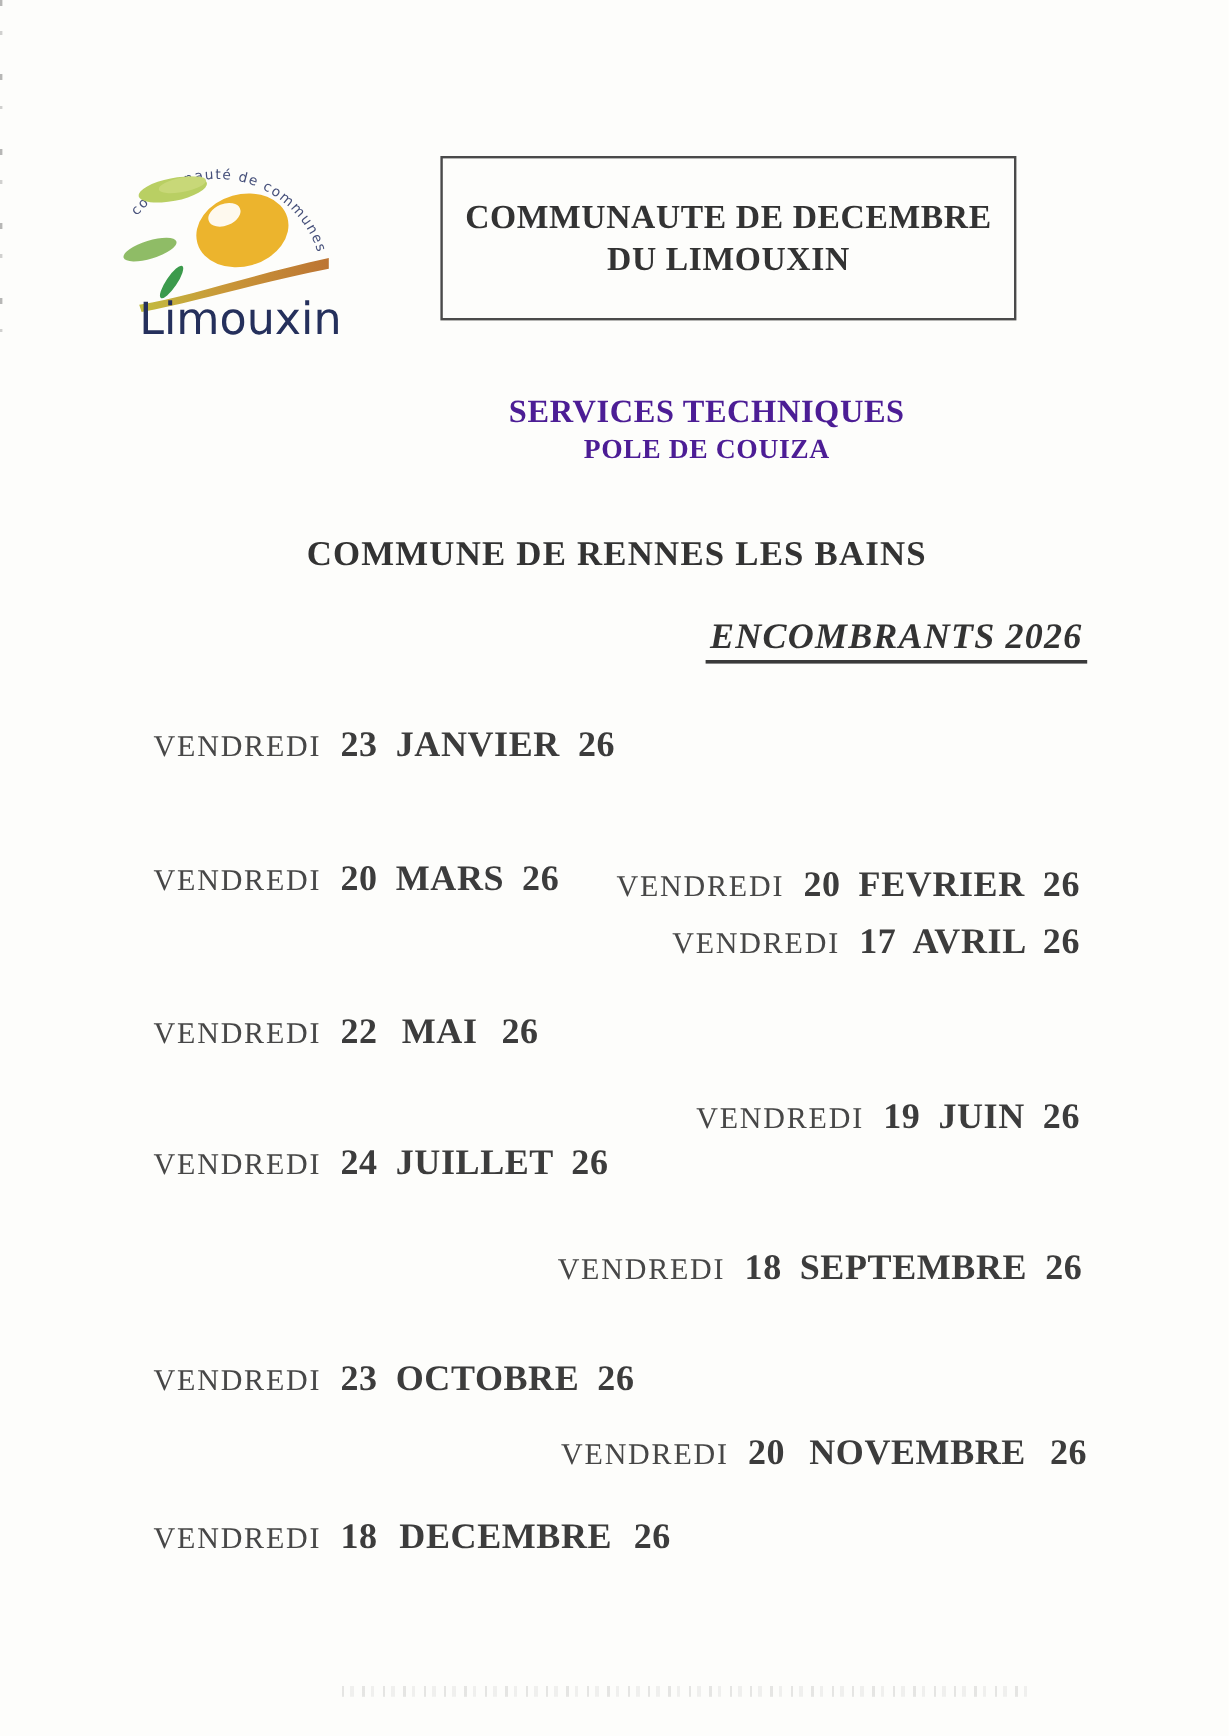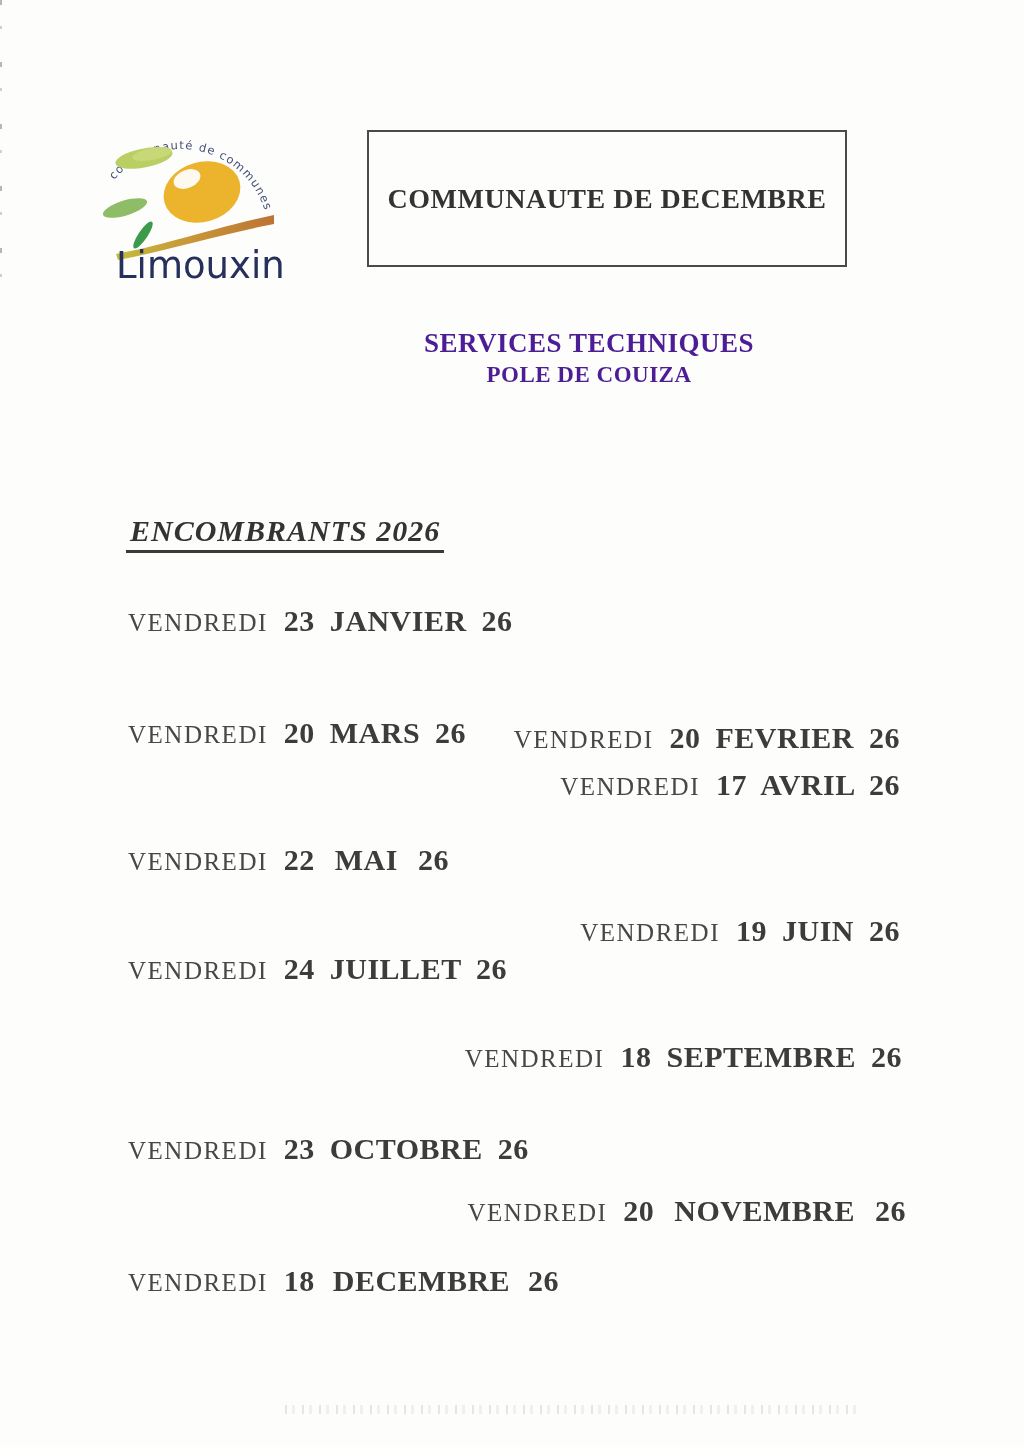--- a/index.html
+++ b/index.html
@@ -57,21 +57,21 @@
   .services-line2 { font-weight: bold; font-size: 23px; letter-spacing: .5px; margin-top: 3px; }
 
   
   .commune-title {
     position: absolute; left: 126px; top: 446px; width: 776px; text-align: center;
     font-weight: bold; font-size: 29px; letter-spacing: 1px; color: #333;
   }
 
   
   .doc-title {
-    position: absolute; left: 126px; top: 514px; width: 780px; text-align: left;
+    position: absolute; left: 126px; top: 514px; width: 780px; text-align: right;
   }
   .doc-title .underlined {
     display: inline-block;
     font-weight: bold; font-style: italic; font-size: 30px; letter-spacing: 1px;
     color: #333;
     border-bottom: 3px solid #3a3a3a;
     padding: 0 4px 2px 4px;
   }
 
   
@@ -132,27 +132,29 @@
       <ellipse cx="99" cy="71" rx="14" ry="9" fill="#ffffff" opacity="0.92" transform="rotate(-22 99 71)"></ellipse>
 
       <path d="M 28,146 C 70,139 118,122 186,107 L 186,116 C 124,128 74,144 30,152 Z" fill="url(#swooshGrad)"></path>
 
       <text x="28" y="170" font-family="'DejaVu Sans', sans-serif" font-size="37" fill="#25305c">Limouxin</text>
     </svg>
   </div>
 
   <div class="title-box">
     <div class="line">COMMUNAUTE DE DECEMBRE</div>
+    <div class="line">DU LIMOUXIN</div>
   </div>
 
   <div class="services-block">
     <div class="services-line1">SERVICES TECHNIQUES</div>
     <div class="services-line2">POLE DE COUIZA</div>
   </div>
 
+  <div class="commune-title">COMMUNE DE RENNES LES BAINS</div>
 
   <div class="doc-title">
     <span class="underlined">ENCOMBRANTS 2026</span>
   </div>
 
   <div class="row row-1">
     <span class="day">VENDREDI</span><span class="date">23 JANVIER 26</span>
   </div>
   <div class="row row-2">
     <span class="day">VENDREDI</span><span class="date">20 FEVRIER 26</span>

